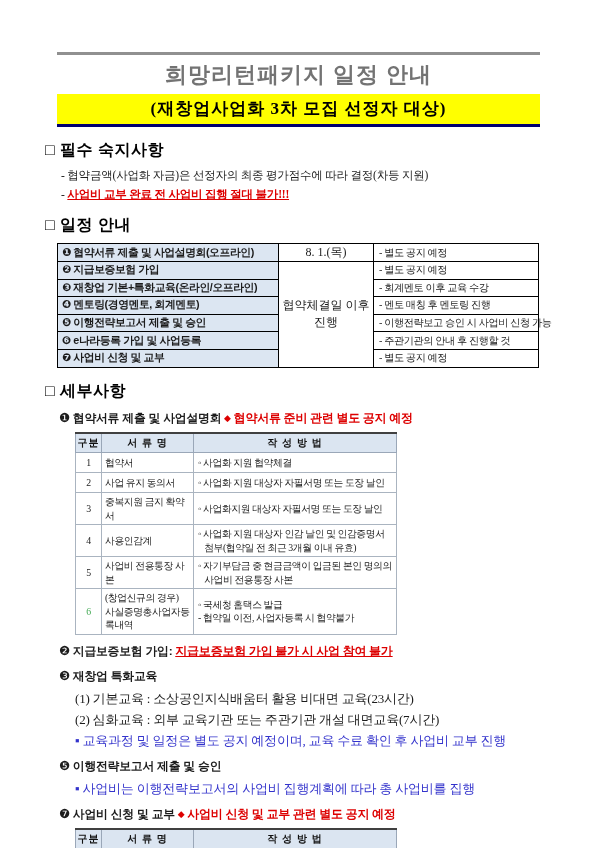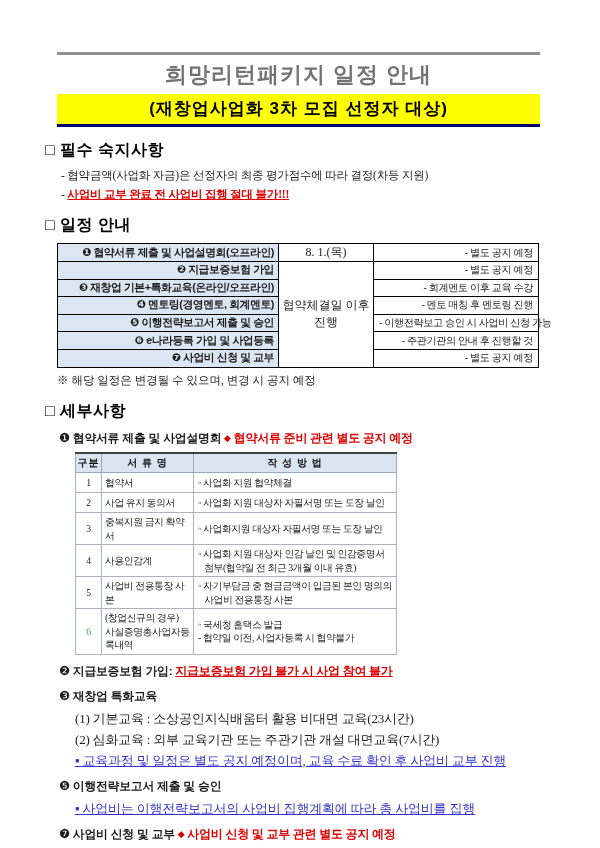--- a/index.html
+++ b/index.html
@@ -12,38 +12,38 @@
     font-family:"Liberation Serif","DejaVu Serif",serif; color:#1c1c1c;
   }
   .page{padding:52px 45px 10px 45px;}
   .rule-gray{height:3px; background:var(--rule_gray); margin-left:12px; width:483px;}
   .rule-navy{height:3px; background:var(--navy); margin-left:12px; width:483px;}
   .title{
     font-family:"Liberation Sans","DejaVu Sans",sans-serif; font-weight:900;
     font-size:22px; text-align:center; width:483px; margin:5px 0 4px 12px; letter-spacing:1px; color:#737373;
   }
   .subtitle{
-    font-family:Liberation Sans, sans-serif; font-weight:900;
+    font-family:Liberation Serif, serif; font-weight:900;
     font-size:17px; text-align:center; width:483px; margin-left:12px;
     background:var(--yellow); padding:3px 0 4px 0; letter-spacing:1px; color:#000;
   }
   h2.sec{
     font-family:"Liberation Sans","DejaVu Sans",sans-serif; font-weight:800;
     font-size:16px; margin:13px 0 7px 0; color:#000; letter-spacing:.5px;
   }
   .li{font-size:11.5px; margin:2px 0 4px 16px; letter-spacing:-.2px;}
   .b{font-weight:bold;}
   .red{color:var(--red);}
-  .blue{color:var(--blue);text-decoration:underline;}
+  .blue{color:var(--blue);}
   .green{color:var(--green);}
   .u{text-decoration:underline;}
   
   table{border-collapse:collapse;}
   .sched{margin:2px 0 5px 12px; width:481px; border:1.6px solid #000; table-layout:fixed;}
-  .sched td{border:1px solid #000; height:17.6px; vertical-align:middle;text-align:right;}
+  .sched td{border:1px solid #000; height:17.6px; vertical-align:middle;}
   .sched td.c1{
     width:221px; background:var(--schedule_col1_bg); padding:1px 4px;
     font-family:"Liberation Sans","DejaVu Sans",sans-serif; font-weight:bold;
     font-size:10.8px; letter-spacing:-.4px; white-space:nowrap;
   }
   .sched td.c2{width:95px; text-align:center; font-size:12px;}
   .sched td.c3{width:165px; padding:1px 5px; font-size:10.2px; letter-spacing:-.4px; white-space:nowrap;}
   .footnote{font-size:11.5px; margin:4px 0 2px 12px;}
   
   .item-head{font-size:12px; margin:8px 0 5px 14px; letter-spacing:-.2px;}
@@ -113,21 +113,20 @@
       <tr>
         <td class="c1"><span>❻</span> <span>e나라등록 가입 및 사업등록</span></td>
         <td class="c3">- 주관기관의 안내 후 진행할 것</td>
       </tr>
       <tr>
         <td class="c1"><span>❼</span> <span>사업비 신청 및 교부</span></td>
         <td class="c3">- 별도 공지 예정</td>
       </tr>
     </tbody>
       </table>
-    <p class="footnote">※ 해당 일정은 변경될 수 있으며, 변경 시 공지 예정</p>
   </div>
 
   <div>
     <h2 class="sec">□ 세부사항</h2>
 
     <p class="item-head"><span class="no">❶</span> <span class="ttl">협약서류 제출 및 사업설명회</span> <span class="red sep">◆</span> <span class="red note-red">협약서류 준비 관련 별도 공지 예정</span></p>
 
     <table class="dtable">
       <tbody>
           <tr>

